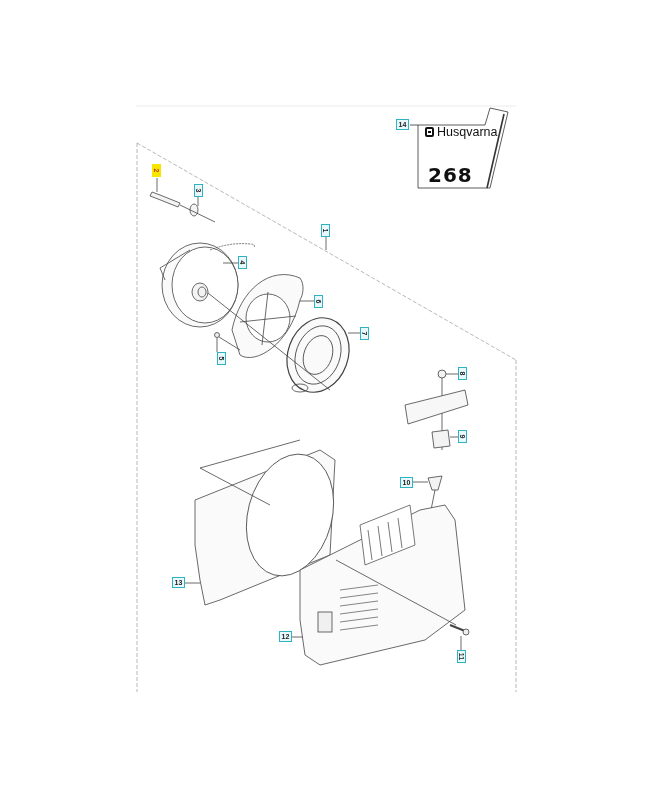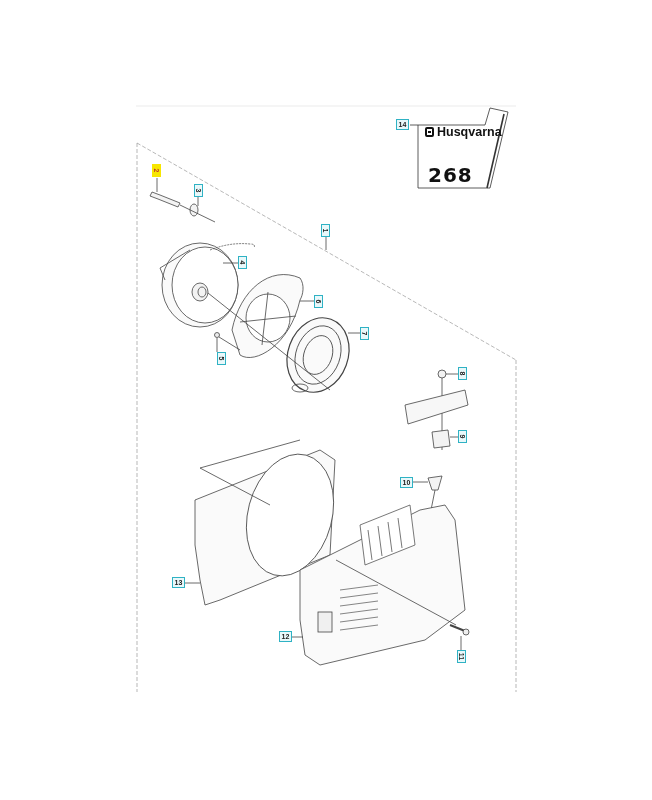--- a/index.html
+++ b/index.html
@@ -4,21 +4,21 @@
 <style>
   html, body { margin:0; padding:0; background:#ffffff; }
   body { width:652px; height:800px; position:relative; overflow:hidden; font-family:"Liberation Sans", sans-serif; }
   #canvas { position:absolute; left:0; top:0; width:652px; height:800px; }
   .callout { position:absolute; width:9px; height:13px; border:1.5px solid #2fb2c4; background:#e9f8fa; box-sizing:border-box; display:flex; align-items:center; justify-content:center; }
   .callout span { font-size:7px; font-weight:bold; color:#222; transform:rotate(90deg); white-space:nowrap; line-height:1; }
   .callout.h { width:13px; height:11px; }
   .callout.h span { transform:none; }
   .callout.hl { background:#f7e600; border-color:#f7e600; }
   .callout.hl span { color:#c0392b; }
-  .decal-brand { position:absolute; left:425px; top:125px; font-size:12.5px; font-weight:bold; color:#111; display:flex; align-items:center; gap:3px; }
+  .decal-brand { position:absolute; left:425px; top:125px; font-size:12.5px; font-weight:normal; color:#111; display:flex; align-items:center; gap:3px; }
   .decal-brand .logo { width:9px; height:10px; border:2px solid #111; border-radius:2px; box-sizing:border-box; position:relative; }
   .decal-brand .logo::after { content:""; position:absolute; left:1px; top:2px; width:3px; height:2px; background:#111; }
   .decal-model { position:absolute; left:428px; top:163px; font-size:20px; font-weight:900; color:#111; letter-spacing:1px; font-family:"DejaVu Sans", sans-serif;text-align:right; }
 </style>
 </head>
 <body>
 
 <div id="canvas">
 <svg width="652" height="800" viewBox="0 0 652 800" xmlns="http://www.w3.org/2000/svg">
   <g fill="none" stroke="#444" stroke-width="0.8">

